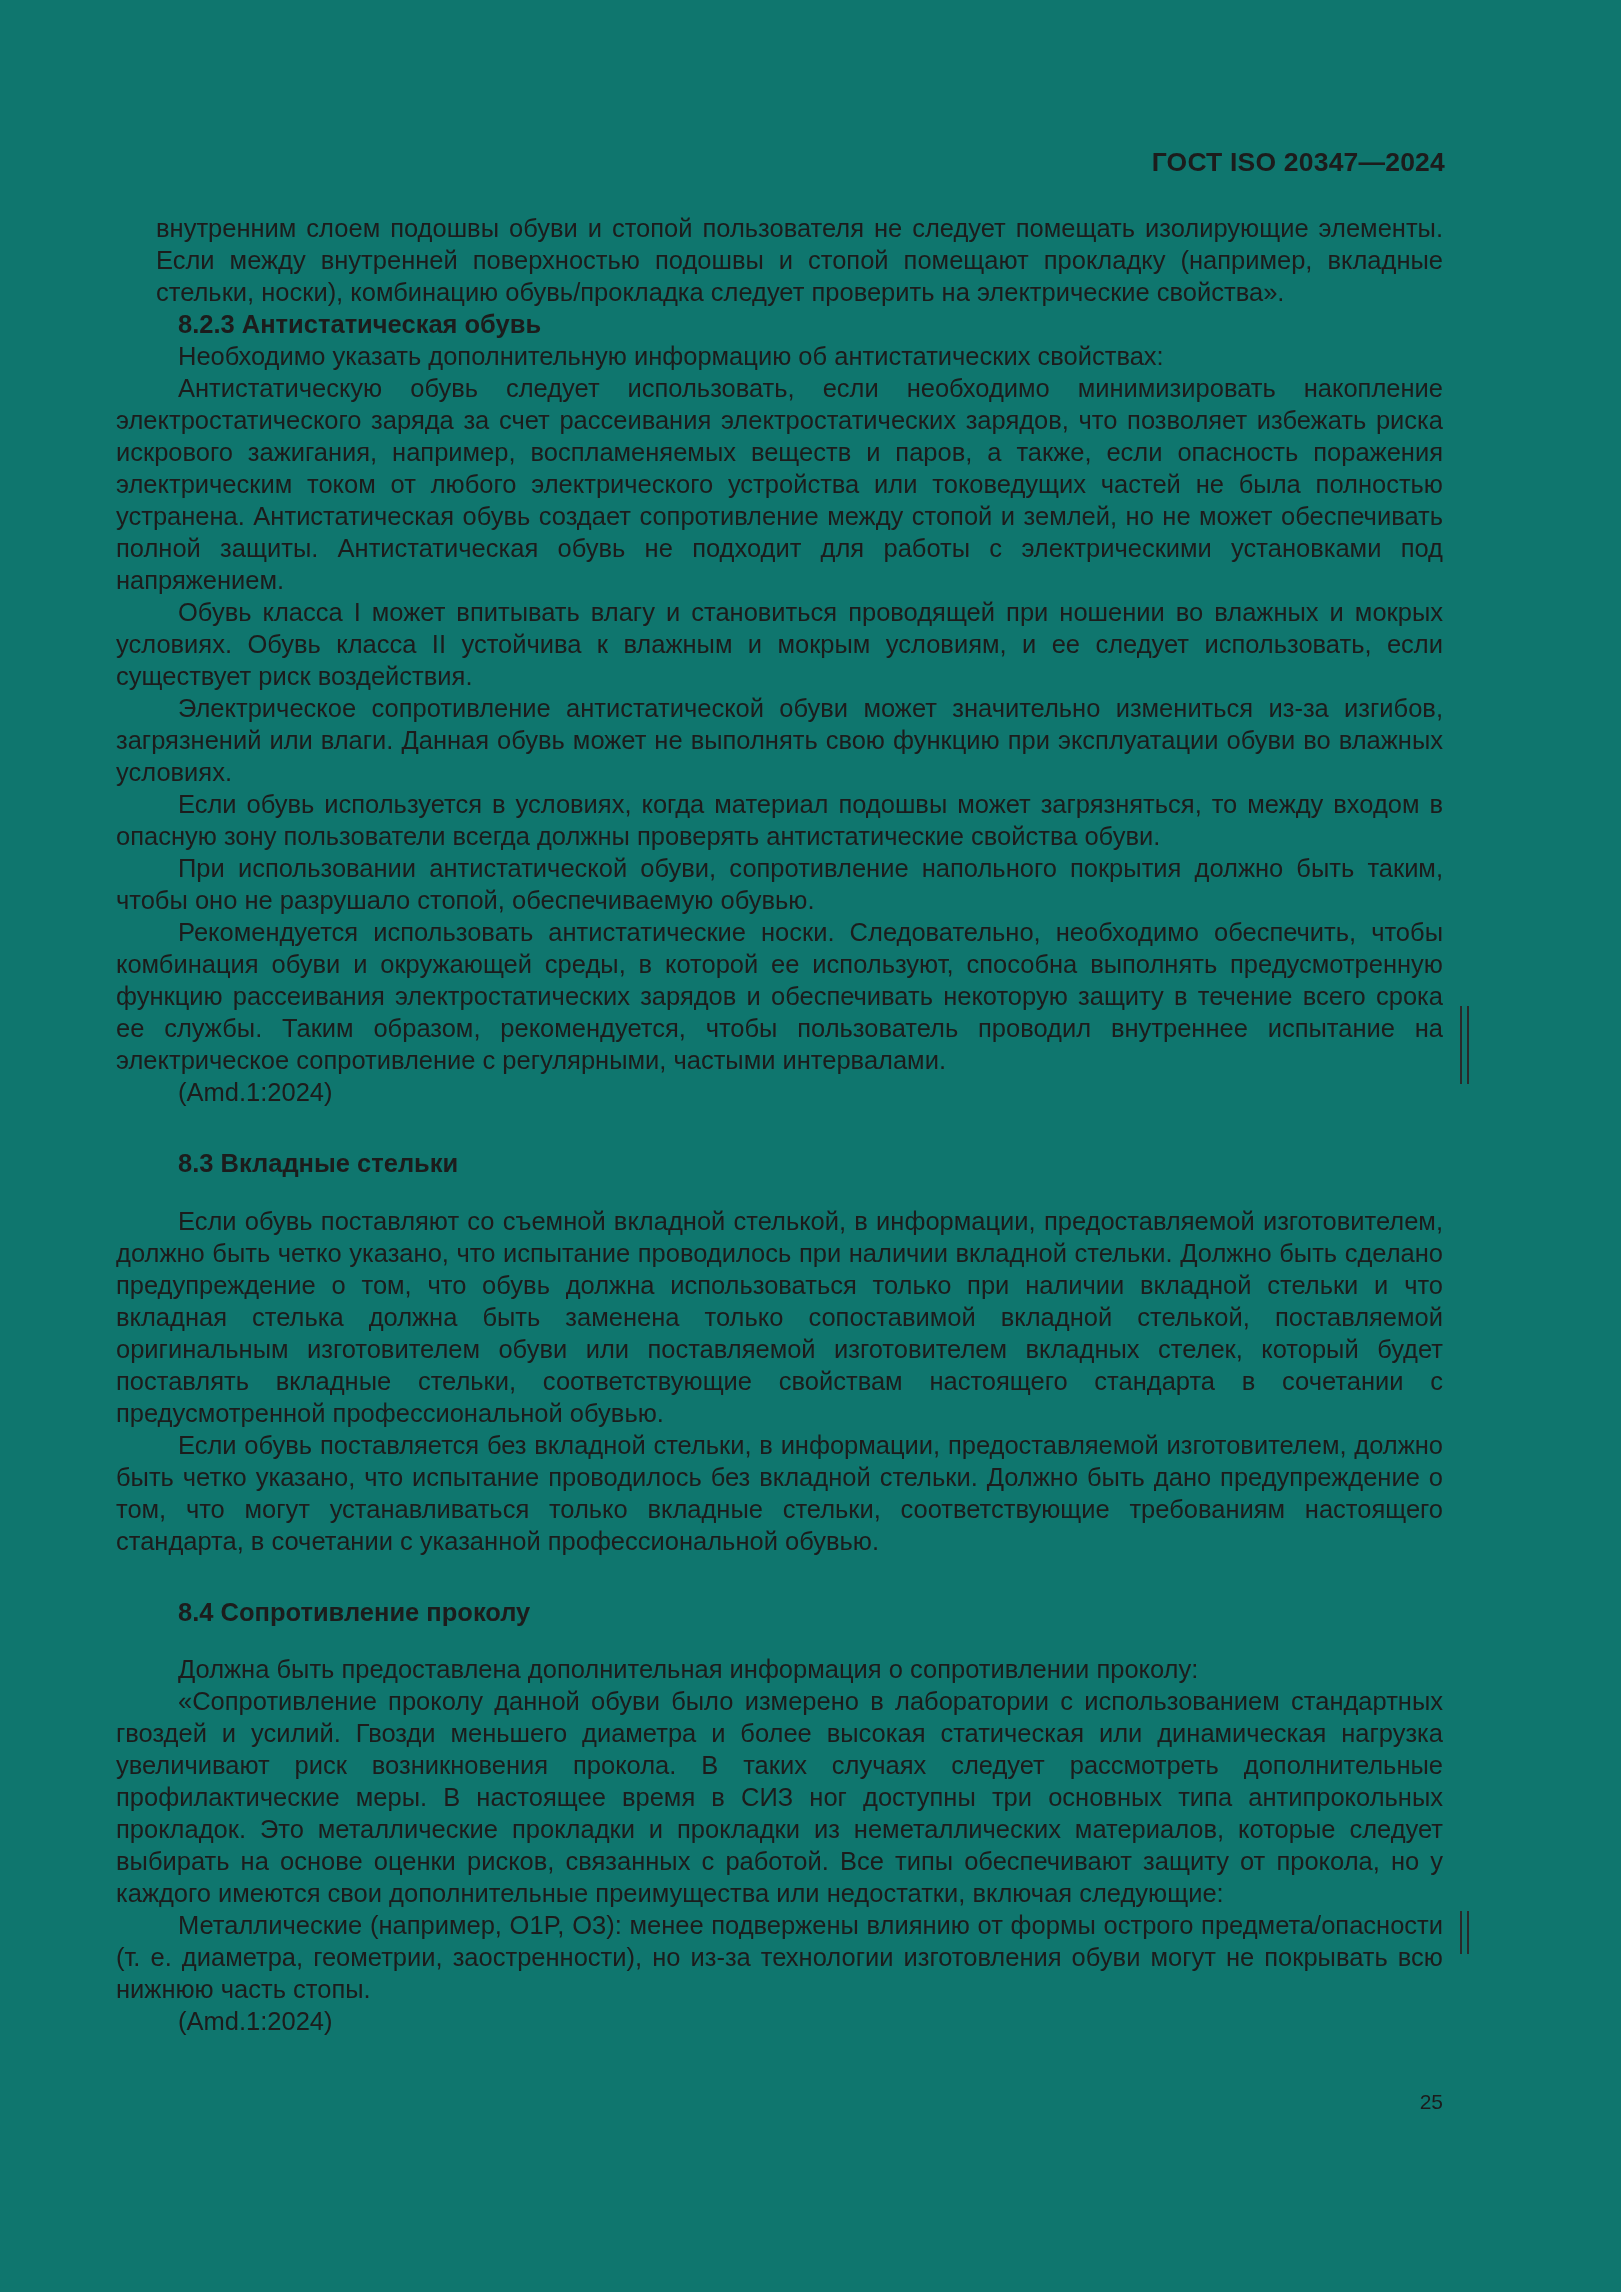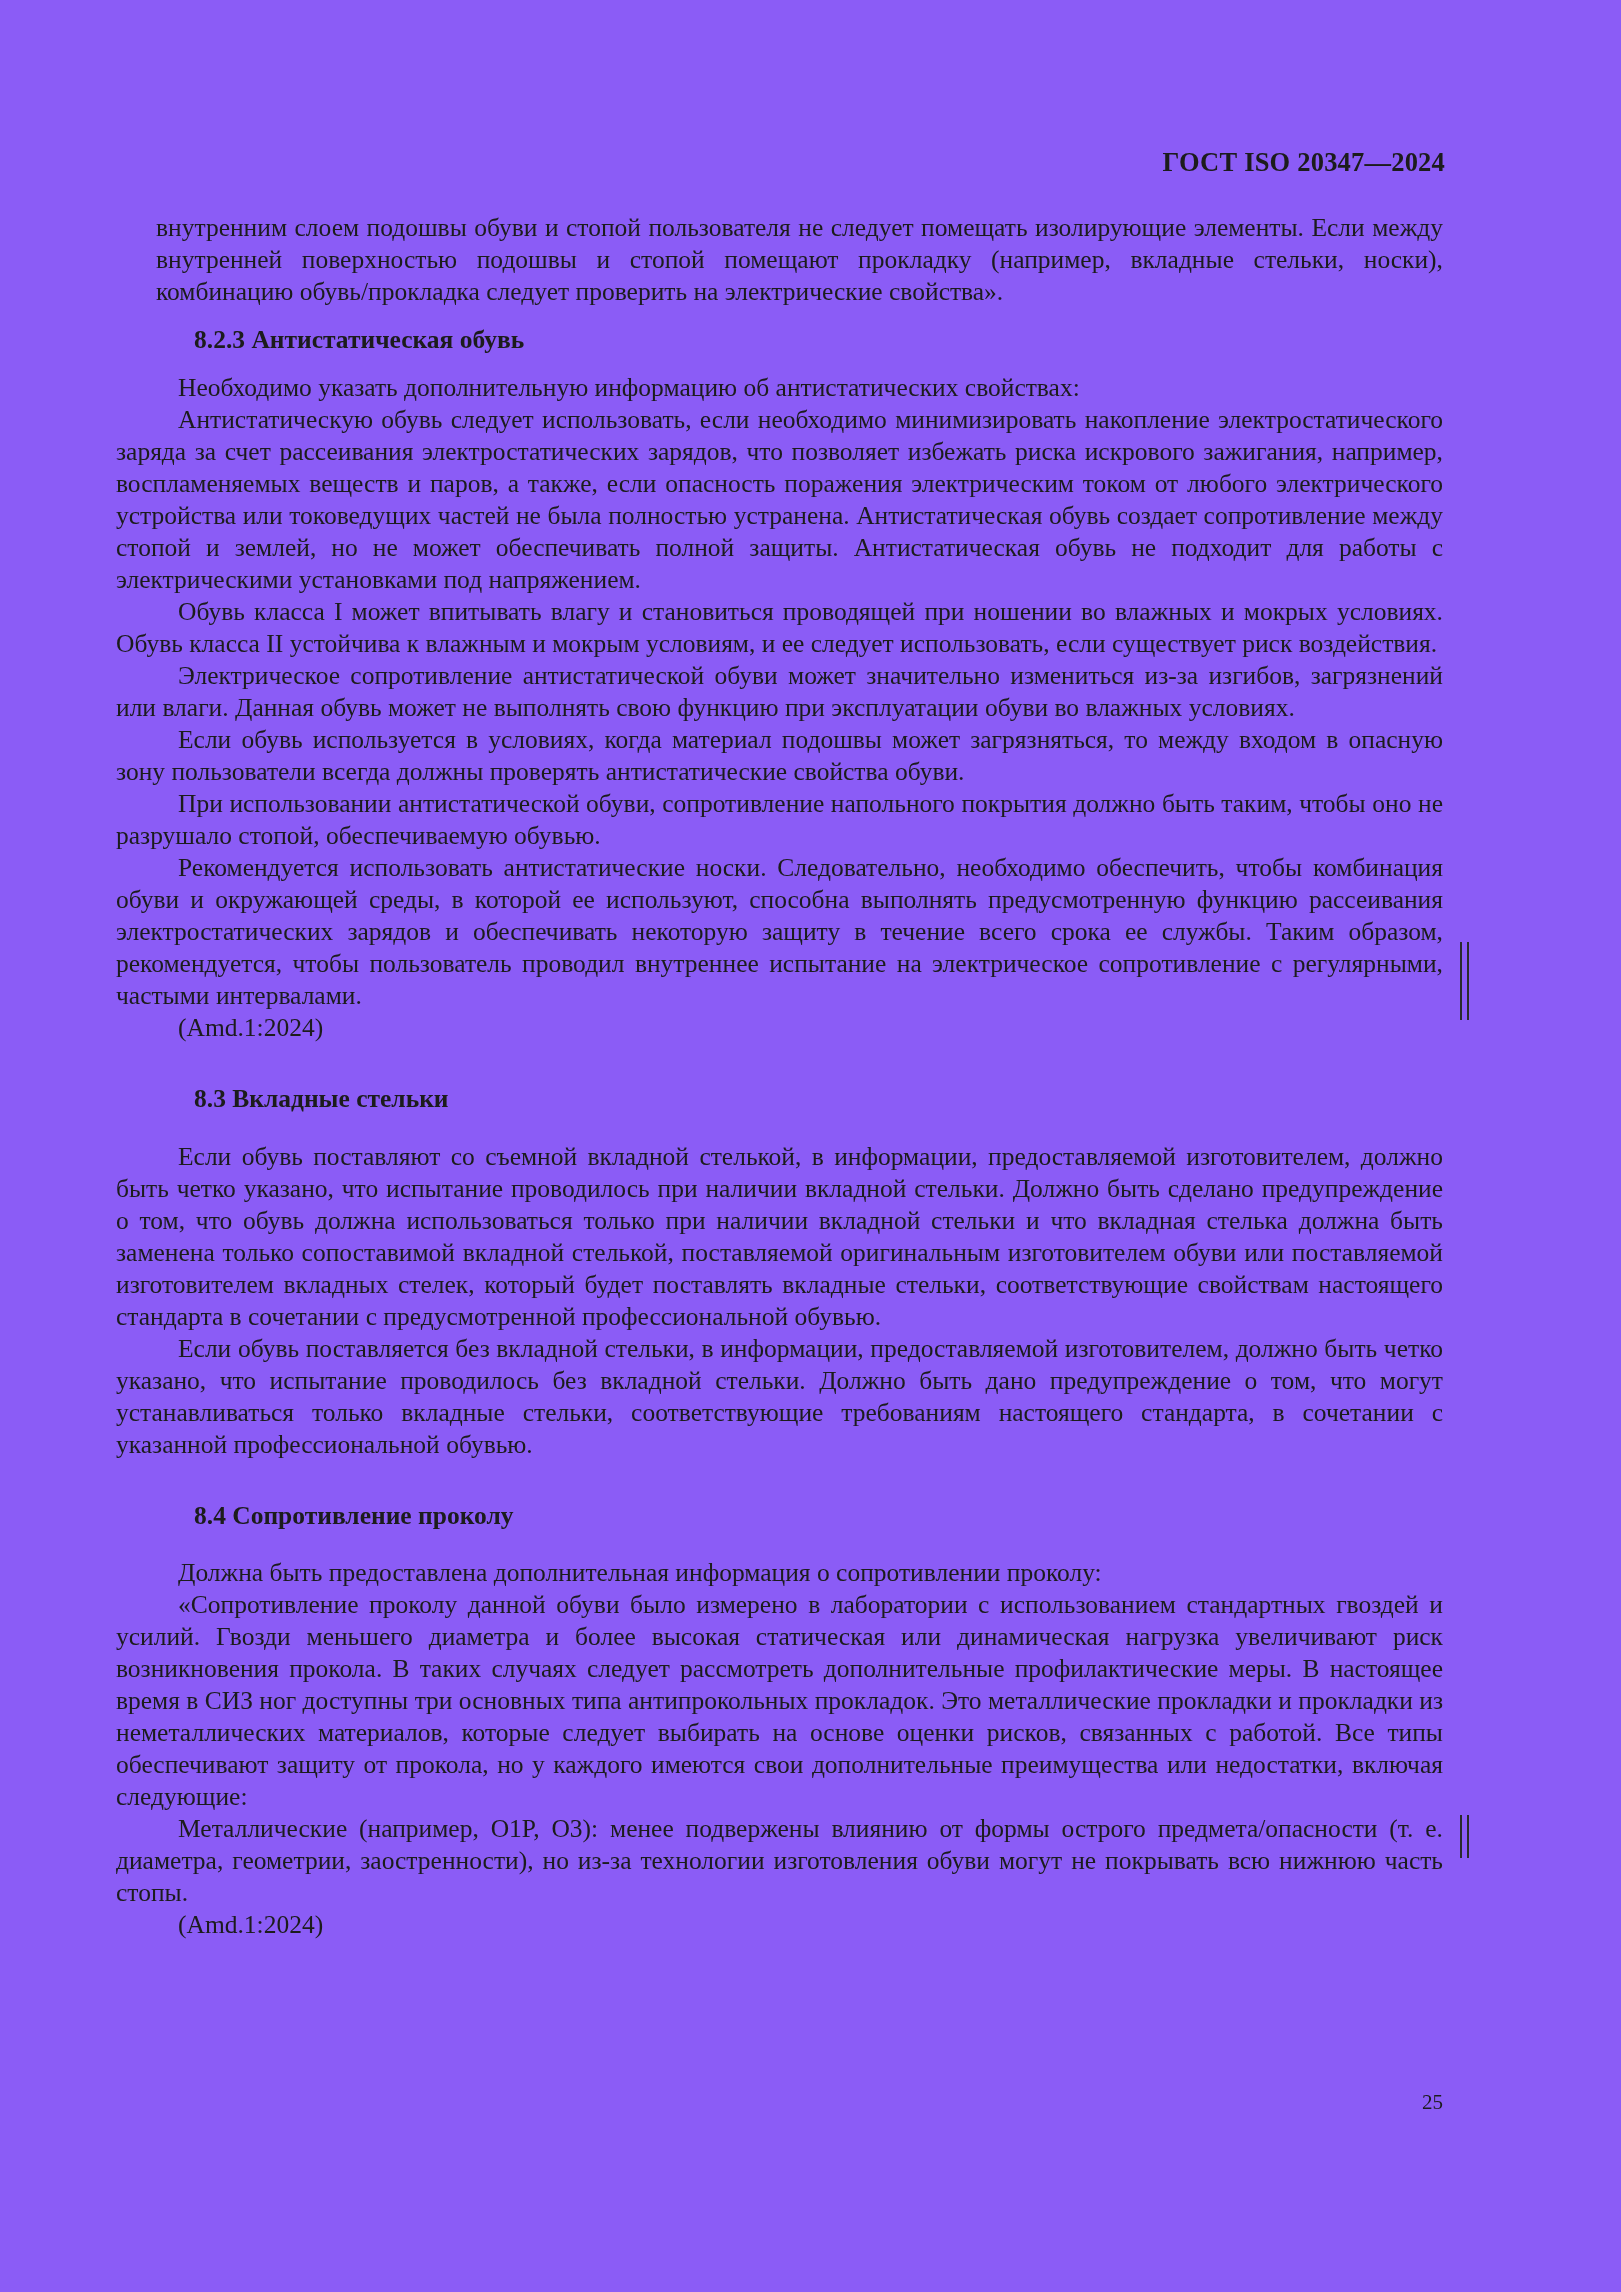--- a/index.html
+++ b/index.html
@@ -2,23 +2,23 @@
 <html lang="ru"><head>
 <meta charset="utf-8">
 <title>Document</title>
 <style>
   html, body { margin: 0; padding: 0; background: #e8e8e8; }
   .page {
     position: relative;
     width: 1621px;
     height: 2293px;
     margin: 0 auto;
-    background: #8b5cf6;
+    background: #0f766e;
     color: #1c1c1c;
-    font-family: Liberation Serif, serif;
+    font-family: Liberation Sans, sans-serif;
     overflow: hidden;
   }
   .doc-header {
     position: absolute;
     top: 147px;
     right: 176px;
     font-size: 26.5px;
     font-weight: bold;
     letter-spacing: 0.2px;
   }
@@ -31,21 +31,21 @@
     line-height: 32px;
     text-align: justify;
   }
   .para {
     margin: 0;
     position: relative;
     text-indent: 62px;
   }
   .para.noindent { text-indent: 0; margin-left: 40px; }
   .heading {
-    margin: 16px;
+    margin: 0;
     font-size: 25.5px;
     line-height: 32px;
     font-weight: bold;
     text-indent: 62px;
     text-align: left;
     position: relative;
   }
   .heading.spaced { margin-top: 39px; margin-bottom: 25.5px; }
   .change-bar {
     position: absolute;

